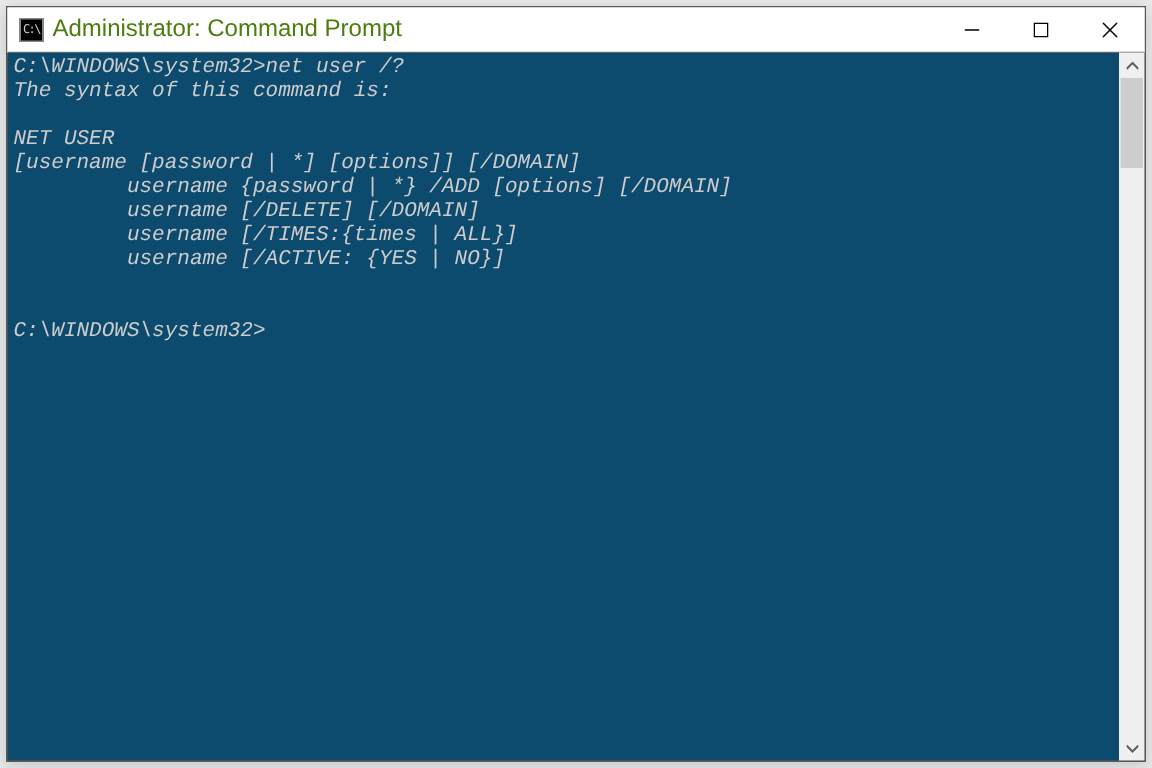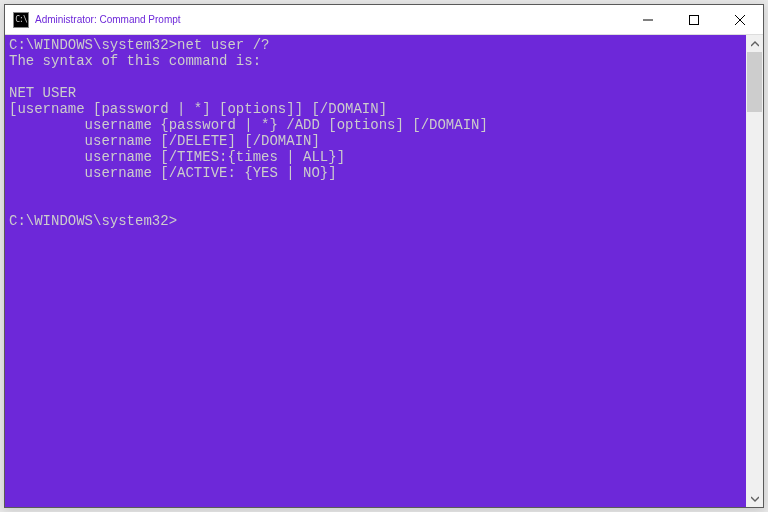--- a/index.html
+++ b/index.html
@@ -38,22 +38,22 @@
       display: inline-flex;
       align-items: center;
       justify-content: center;
       font-family: Consolas, monospace;
       font-size: 8px;
       color: #ccc;
       border: 1px solid #888;
       letter-spacing: -1px;
     }
     .title-text {
-      font-size: 10px;
-      color: #6d28d9;
+      font-size: 16px;
+      color: #4d7c0f;
       flex: 0 0 auto;
     }
     .title-spacer { flex: 1; }
     .win-controls { display: flex; height: 100%; }
     .win-btn {
       width: 46px;
       height: 100%;
       display: flex;
       align-items: center;
       justify-content: center;
@@ -65,28 +65,29 @@
     }
     .win-btn svg { width: 10px; height: 10px; }
     .client {
       flex: 1;
       display: flex;
       background: #000;
       overflow: hidden;
     }
     .terminal {
       flex: 1;
-      background: #6d28d9;
+      background: #0c4a6e;
       color: #ccc;
       font-family: Consolas, "Courier New", monospace;
       font-size: 14px;
       line-height: 16px;
       padding: 2px 0 0 4px;
       white-space: pre;
       overflow: hidden;
+      font-style: italic;
     }
     .scrollbar-v {
       width: 17px;
       background: #f0f0f0;
       display: flex;
       flex-direction: column;
     }
     .sb-btn {
       height: 17px;
       background: #f0f0f0;

